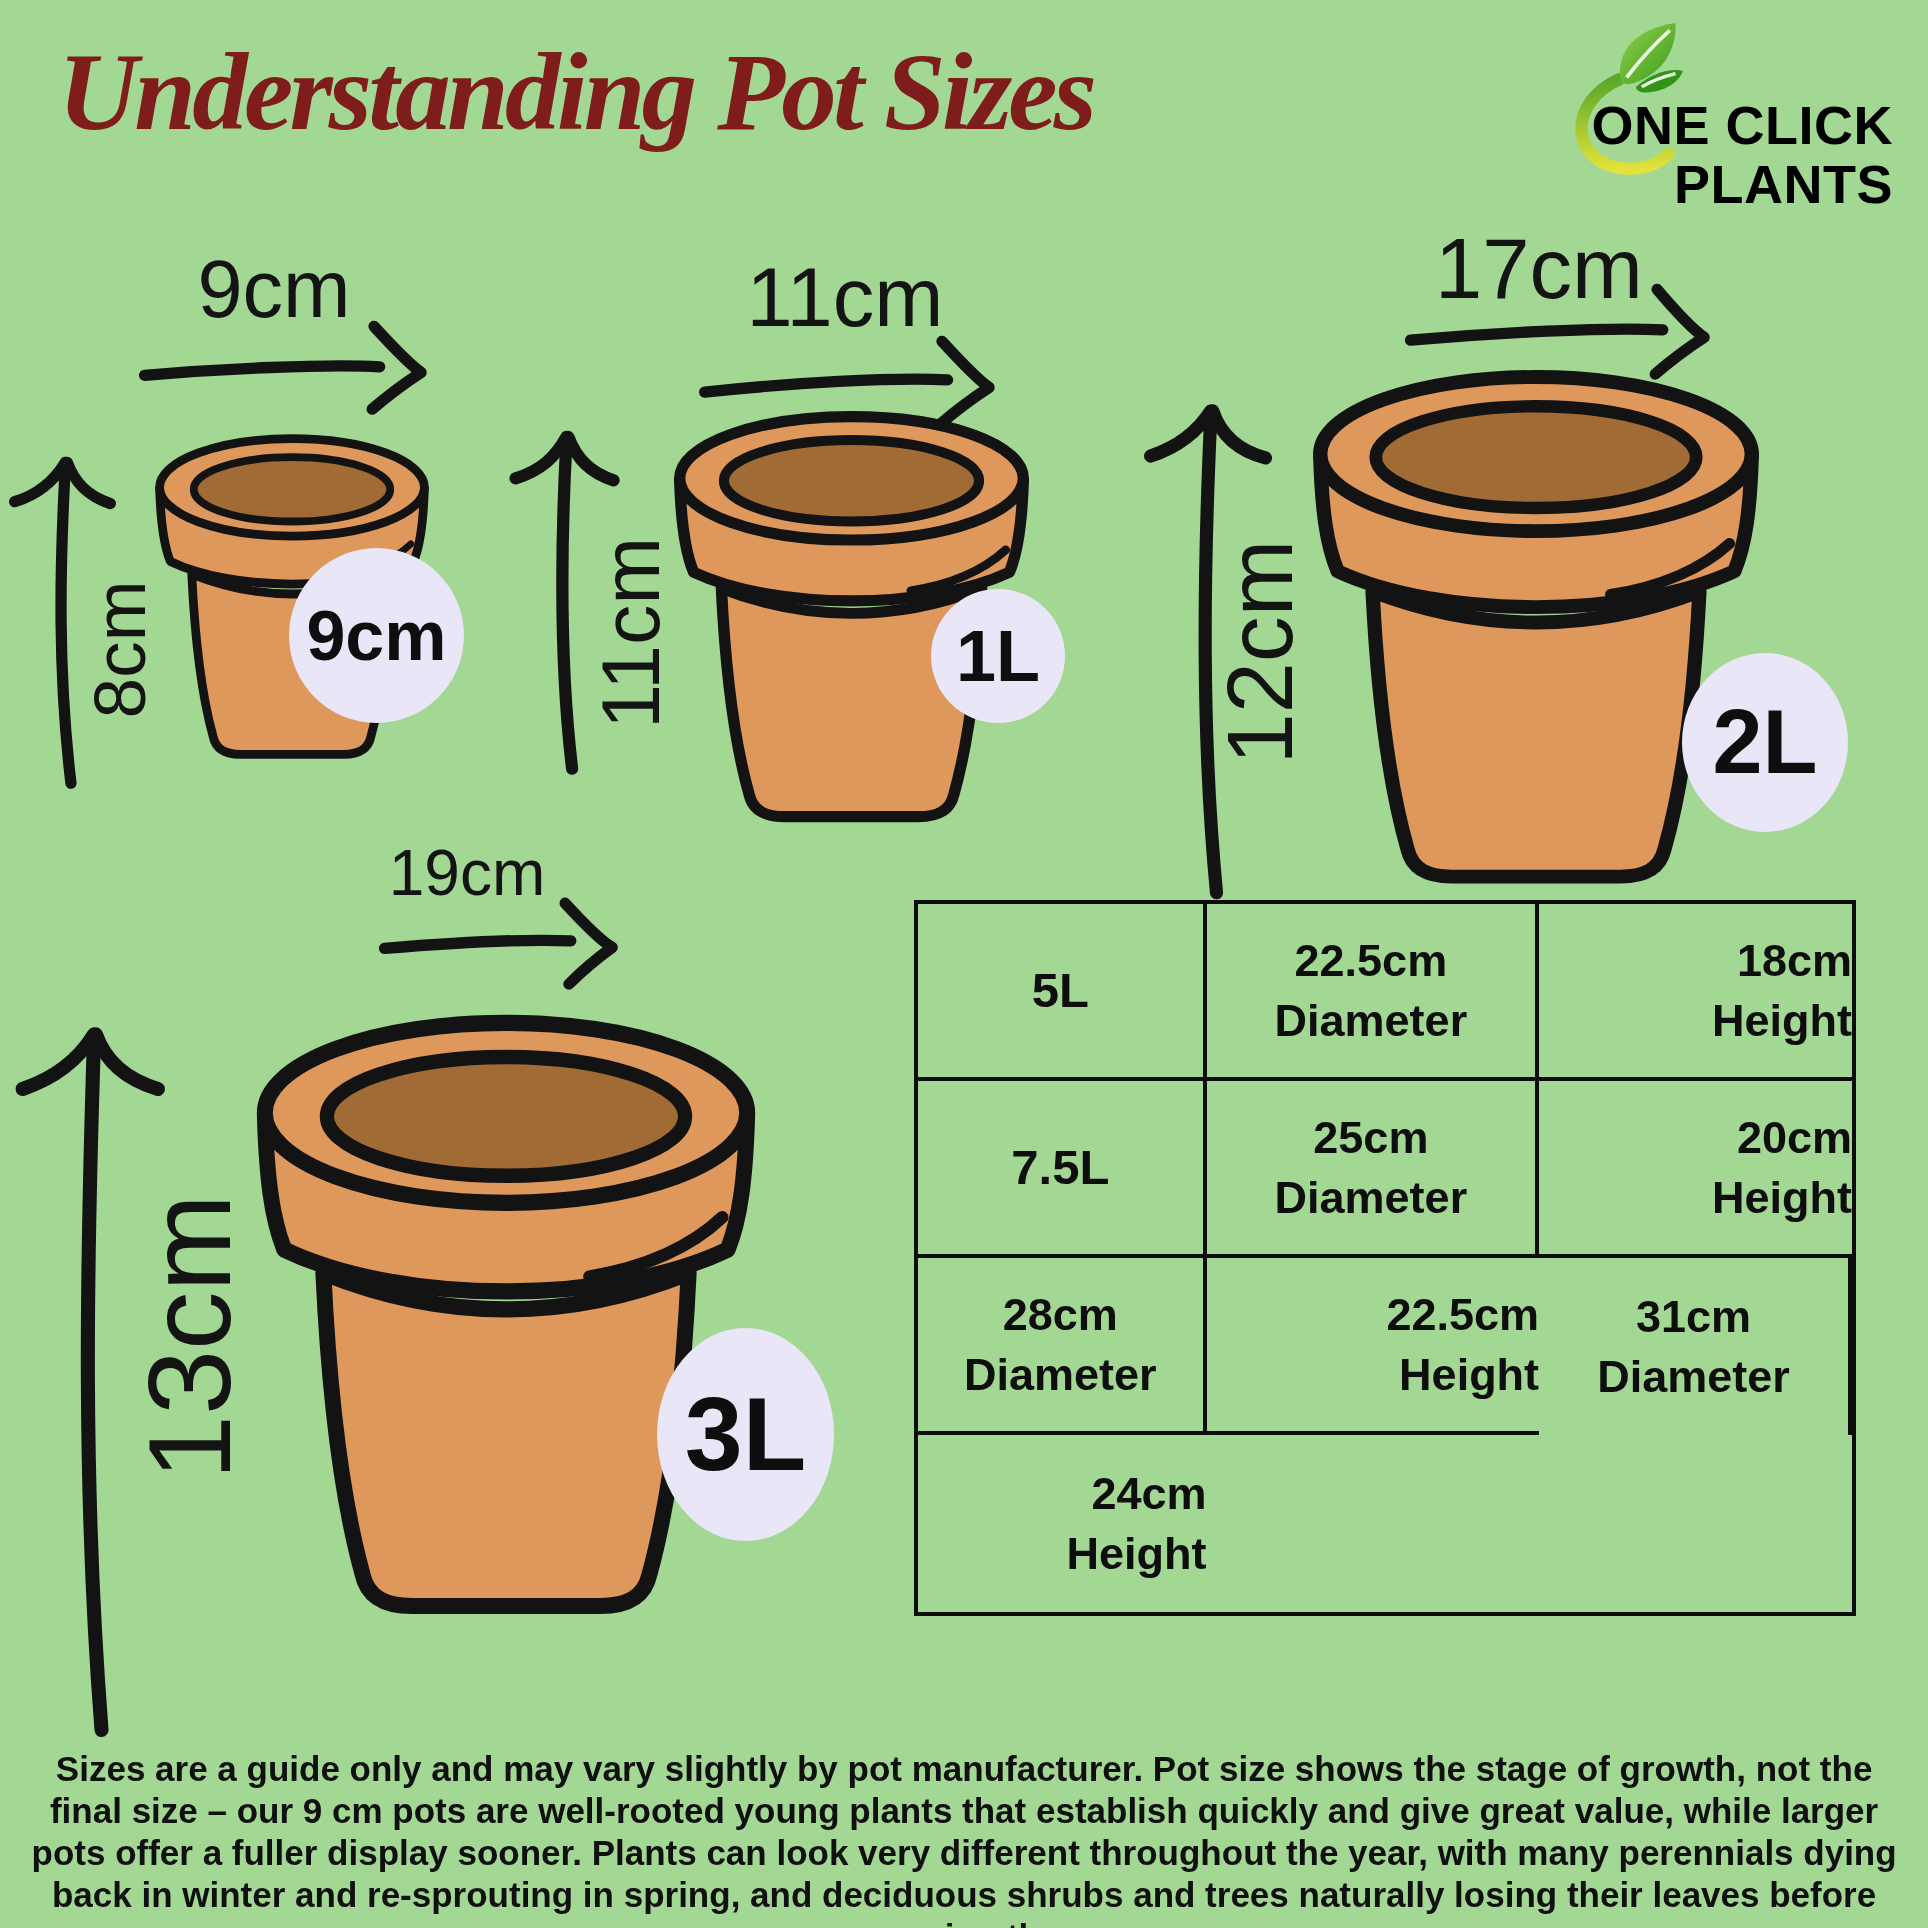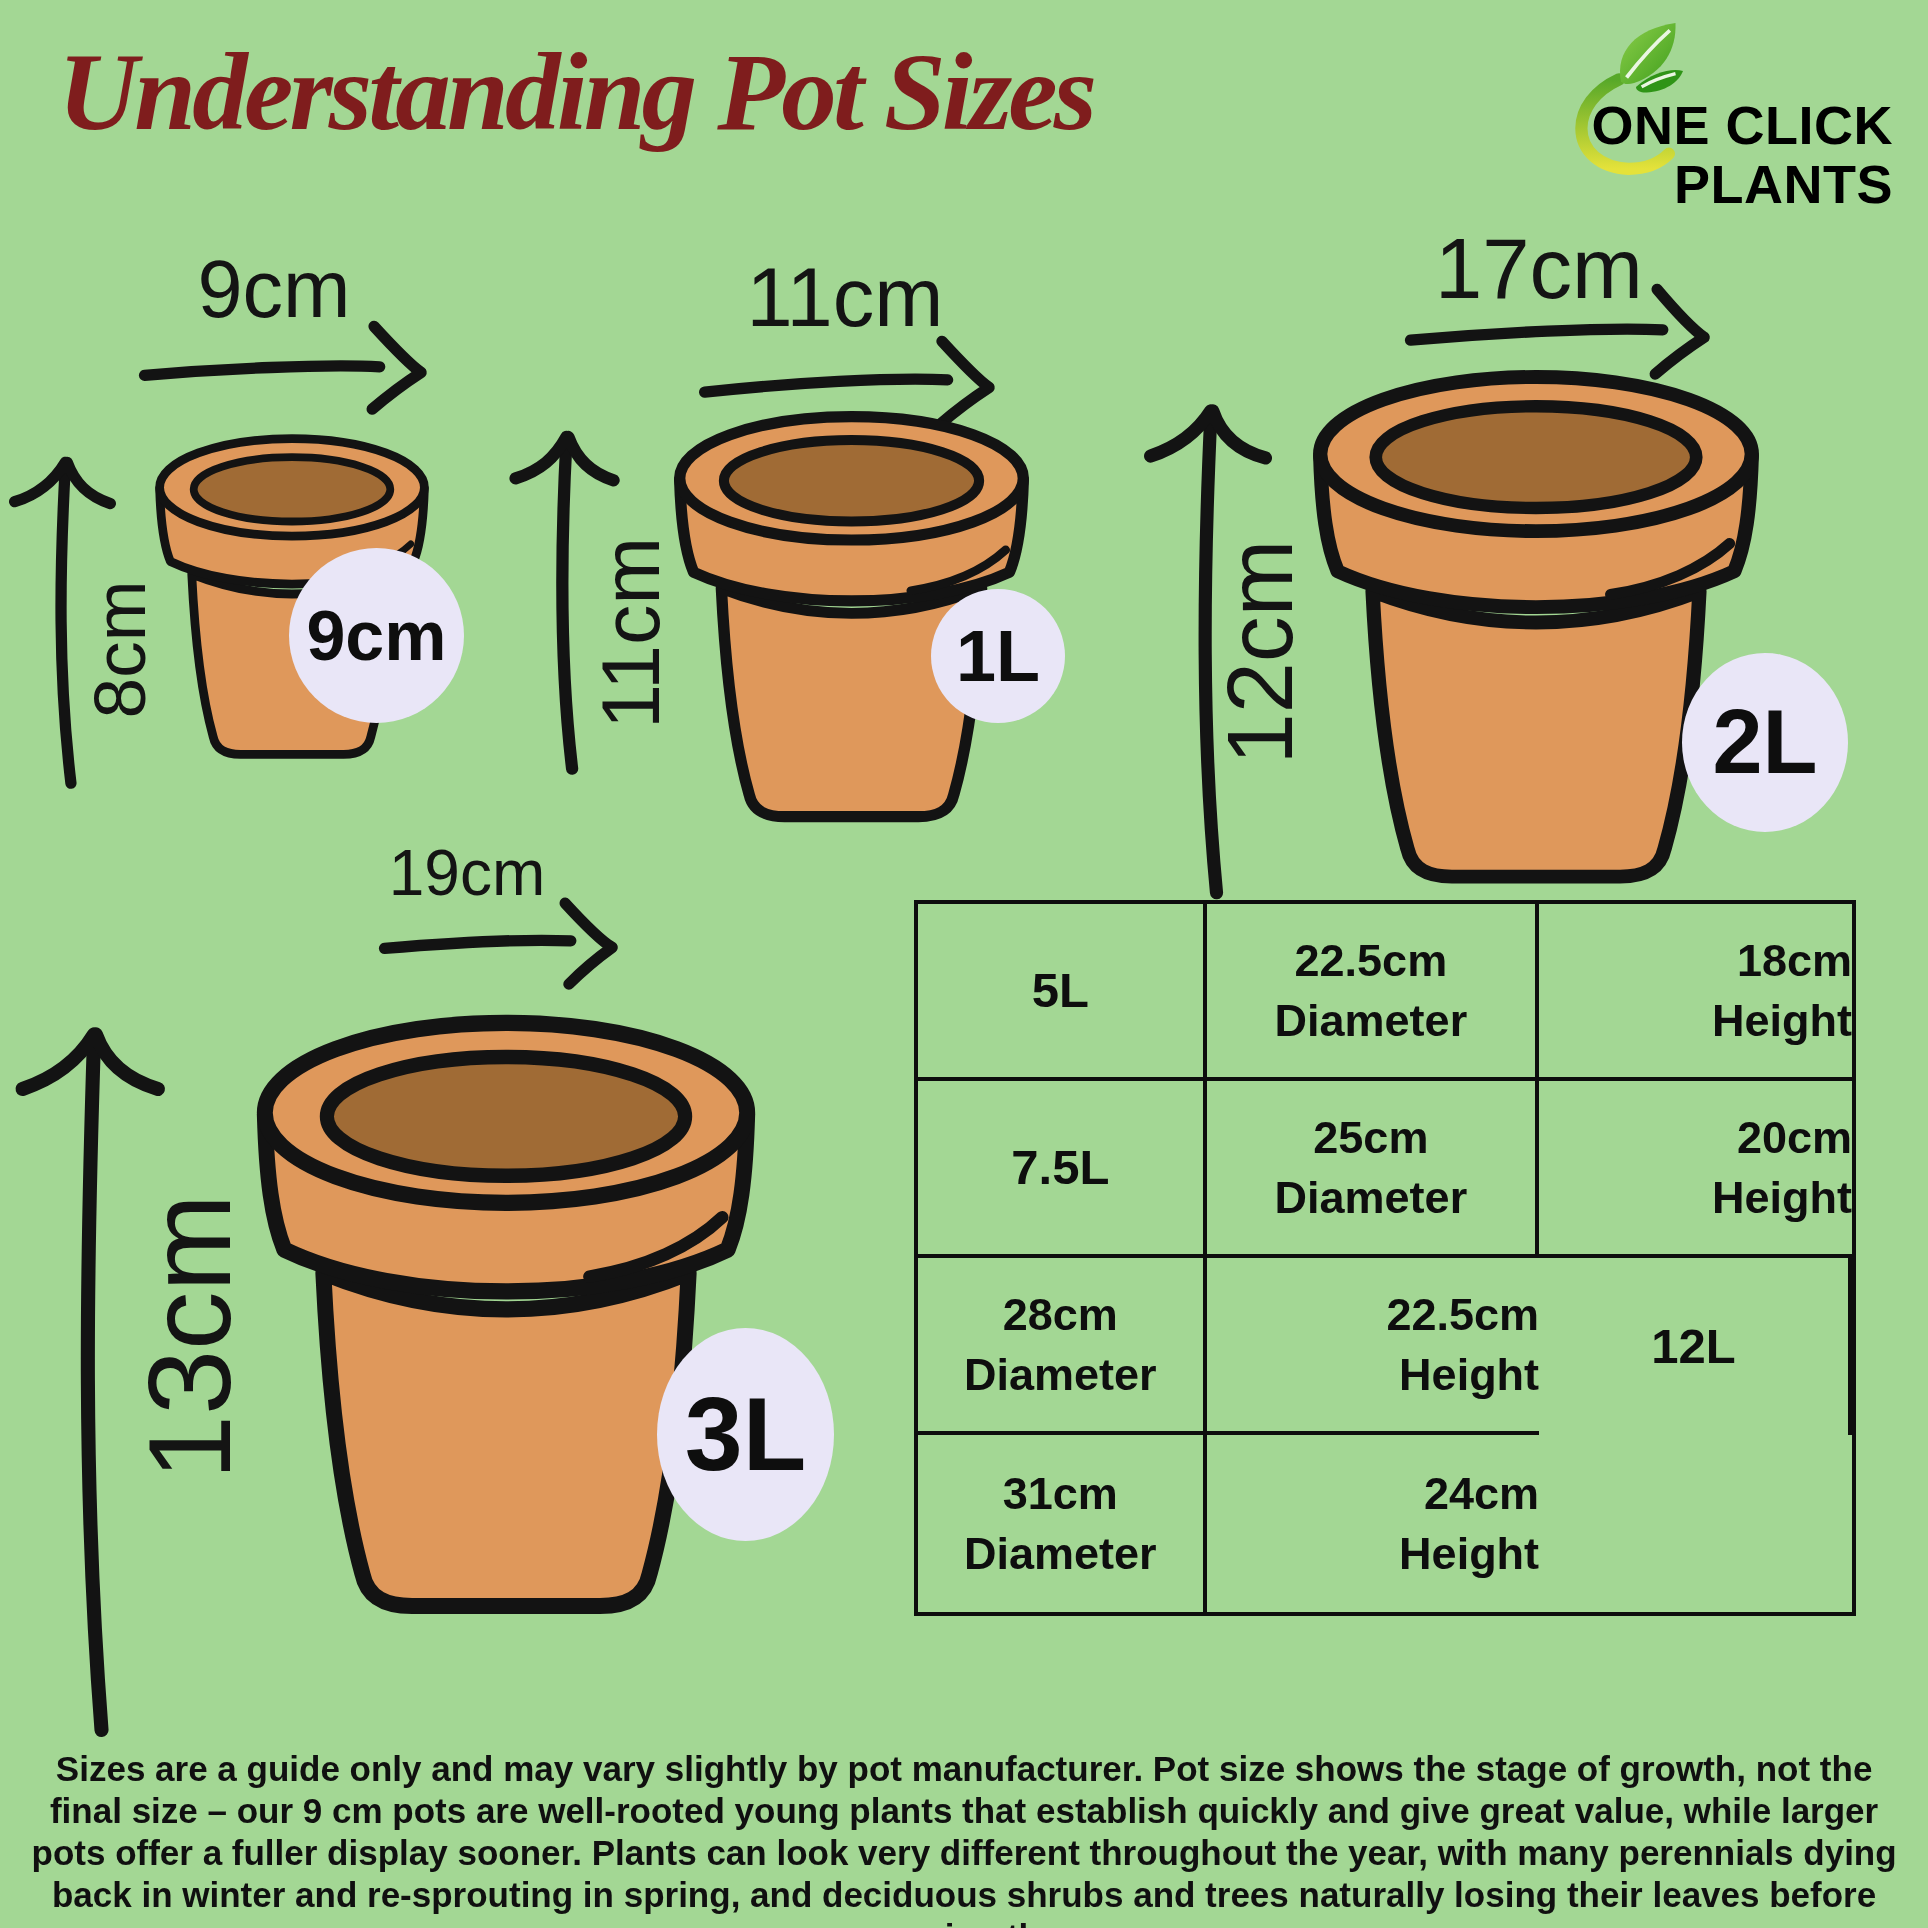--- a/index.html
+++ b/index.html
@@ -157,23 +157,20 @@
 
   <div class="cell c2 r3">
       <span>28cm</span>
       <span>Diameter</span>
     </div>
   <div class="cell c3 r3">
       <span>22.5cm</span>
       <span>Height</span>
     </div>
 
-  <div class="cell vol c1 r4">
-      <span>12L</span>
-    </div>
   <div class="cell c2 r4">
       <span>31cm</span>
       <span>Diameter</span>
     </div>
   <div class="cell c3 r4">
       <span>24cm</span>
       <span>Height</span>
     </div>
 </div>
 

